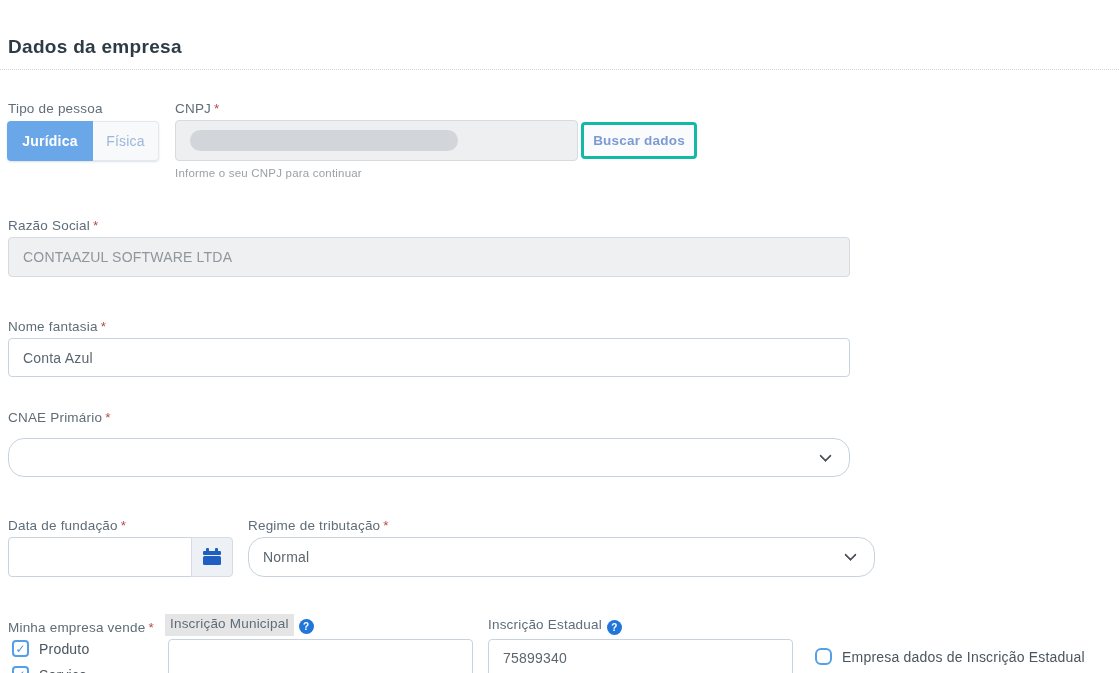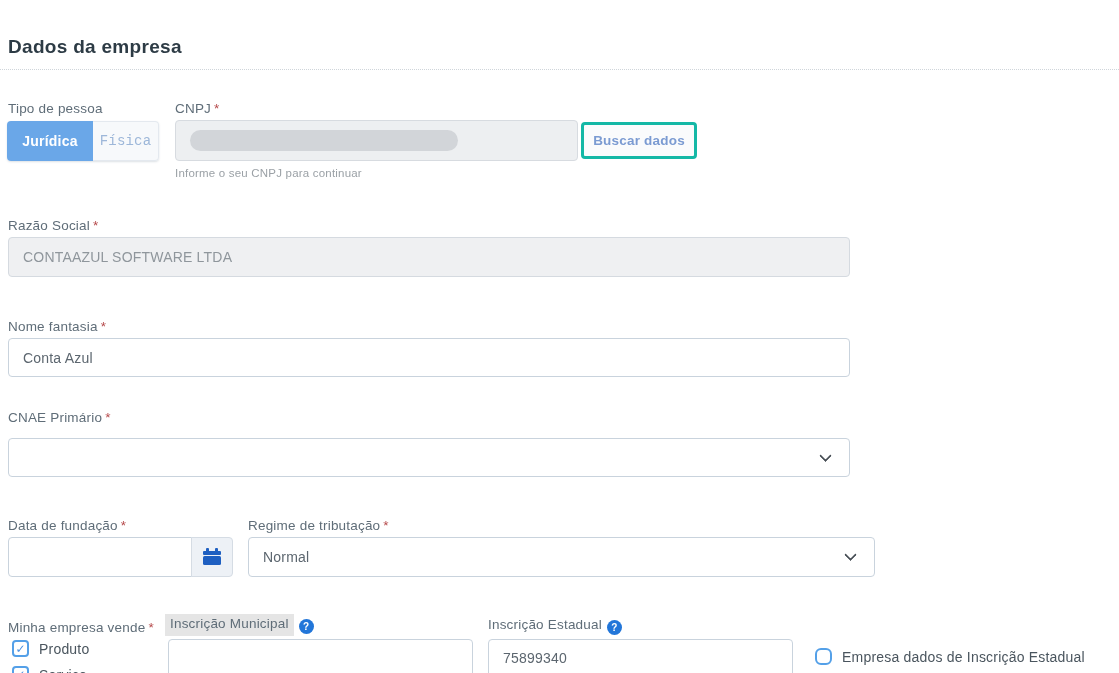--- a/index.html
+++ b/index.html
@@ -60,21 +60,20 @@
     font-weight: 700;
     border-radius: 4px 0 0 4px;
   }
   .toggle-btn.inactive {
     width: 66px;
     background: #f7f9fb;
     color: #9db7d9;
     border: 1px solid #e4e9ef;
     border-left: none;
     border-radius: 0 4px 4px 0;
-    font-family: Liberation Mono, monospace;
   }
 
   
   .input {
     background: #ffffff;
     border: 1px solid #c9d3dd;
     border-radius: 4px;
     font-family: "Liberation Sans", "DejaVu Sans", sans-serif;
     font-size: 14px;
     color: #5c666f;
@@ -122,21 +121,21 @@
     letter-spacing: 0.2px;
     display: flex; align-items: center; justify-content: center;
     cursor: pointer;
     font-family: "Liberation Sans", "DejaVu Sans", sans-serif;
   }
 
   
   .select {
     background: #ffffff;
     border: 1px solid #c9d3dd;
-    border-radius: 4px;
+    border-radius: 16px;
     display: flex; align-items: center;
     padding: 0 14px;
     font-size: 14px;
     color: #5c666f;
     letter-spacing: 0.2px;
     cursor: pointer;
     position: absolute;
   }
   .chevron {
     position: absolute;

